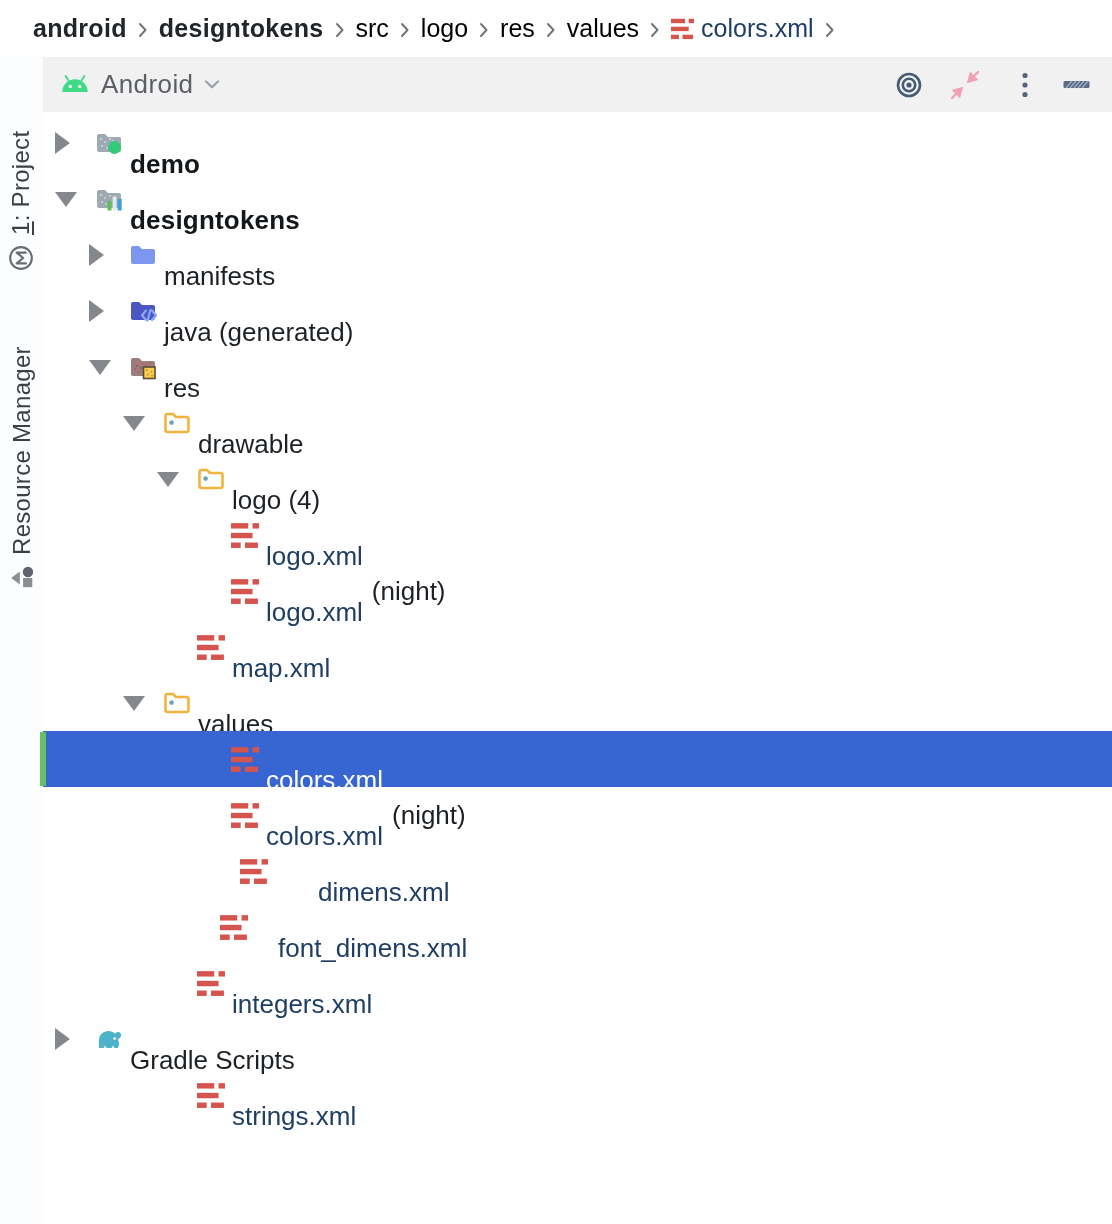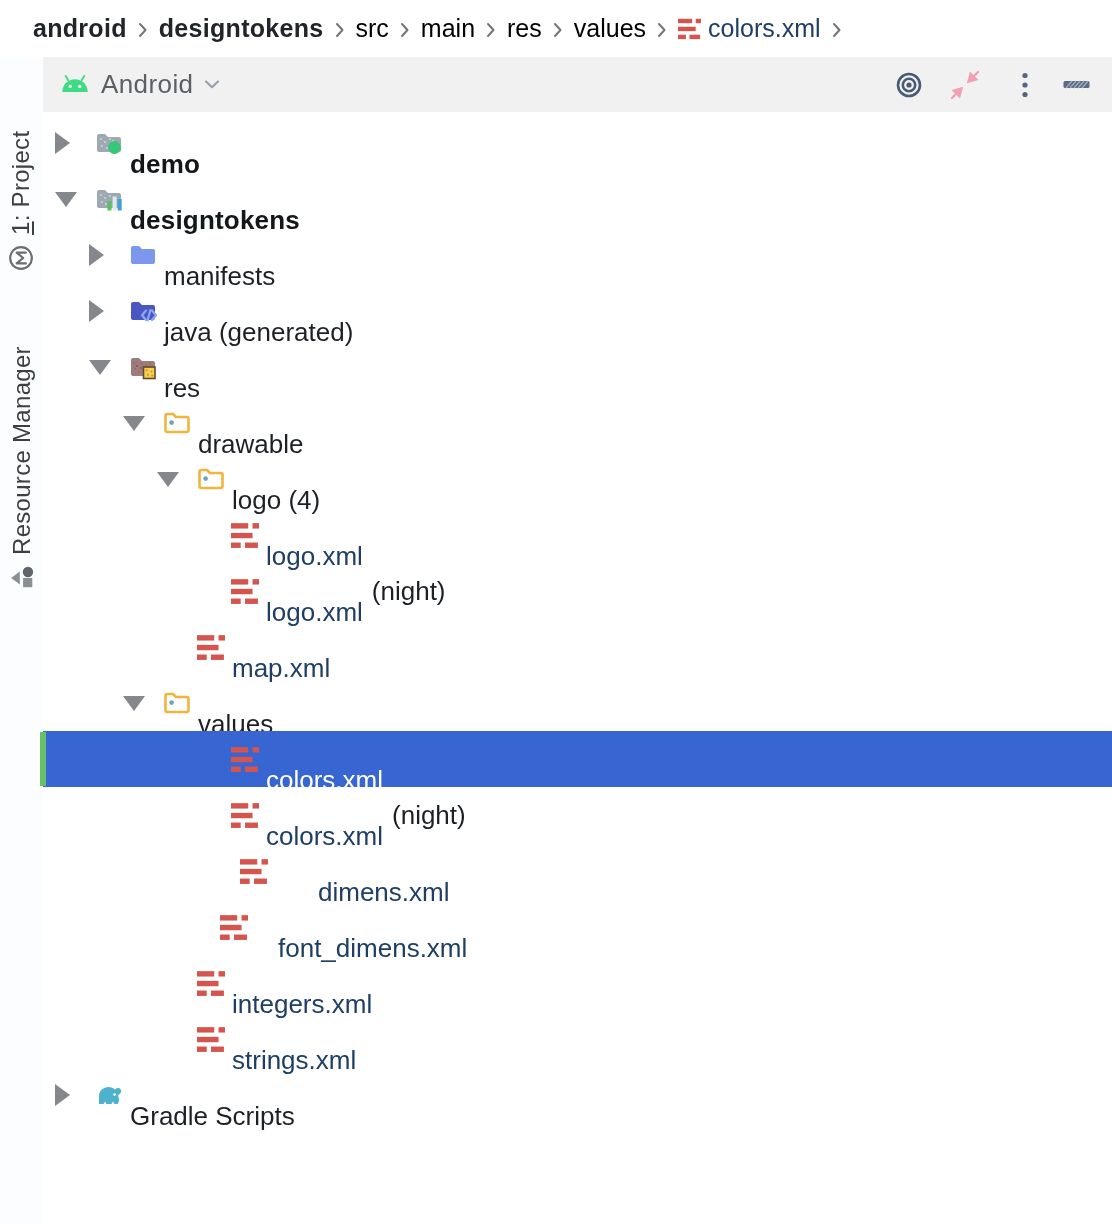--- a/index.html
+++ b/index.html
@@ -70,21 +70,21 @@
     <svg viewBox="0 0 10 16" xmlns="http://www.w3.org/2000/svg" class="bc-sep">
     <polyline points="2,2 7.5,8 2,14" fill="none" stroke="#70757c" stroke-width="2" stroke-linecap="round" stroke-linejoin="round"></polyline>
   </svg>
     <span class="bc-item">
       <span>src</span>
     </span>
     <svg viewBox="0 0 10 16" xmlns="http://www.w3.org/2000/svg" class="bc-sep">
     <polyline points="2,2 7.5,8 2,14" fill="none" stroke="#70757c" stroke-width="2" stroke-linecap="round" stroke-linejoin="round"></polyline>
   </svg>
     <span class="bc-item">
-      <span>main</span>
+      <span>logo</span>
     </span>
     <svg viewBox="0 0 10 16" xmlns="http://www.w3.org/2000/svg" class="bc-sep">
     <polyline points="2,2 7.5,8 2,14" fill="none" stroke="#70757c" stroke-width="2" stroke-linecap="round" stroke-linejoin="round"></polyline>
   </svg>
     <span class="bc-item">
       <span>res</span>
     </span>
     <svg viewBox="0 0 10 16" xmlns="http://www.w3.org/2000/svg" class="bc-sep">
     <polyline points="2,2 7.5,8 2,14" fill="none" stroke="#70757c" stroke-width="2" stroke-linecap="round" stroke-linejoin="round"></polyline>
   </svg>
@@ -394,34 +394,34 @@
       <span class="arrow"></span>
       <svg viewBox="0 0 26 26" fill="#d5544d" xmlns="http://www.w3.org/2000/svg" class="ticon">
     <rect x="0" y="2" width="16" height="5"></rect>
         <rect x="20" y="2" width="6" height="5"></rect>
     <rect x="0" y="11" width="20" height="5"></rect>
     <rect x="0" y="20" width="9" height="5"></rect>
         <rect x="13" y="20" width="12" height="5"></rect>
   </svg>
       <span class="label file">integers.xml</span>
     </div>
-    <div class="row" style="padding-left: 114px;">
-      <span class="arrow"></span>
-      <svg viewBox="0 0 26 26" fill="#d5544d" xmlns="http://www.w3.org/2000/svg" class="ticon">
-    <rect x="0" y="2" width="16" height="5"></rect>
-        <rect x="20" y="2" width="6" height="5"></rect>
-    <rect x="0" y="11" width="20" height="5"></rect>
-    <rect x="0" y="20" width="9" height="5"></rect>
-        <rect x="13" y="20" width="12" height="5"></rect>
-  </svg>
-      <span class="label file">strings.xml</span>
-    </div>
     <div class="row" style="padding-left: 12px;">
       <span class="arrow">
         <span class="tri right"></span>
       </span>
       <svg viewBox="0 0 28 28" xmlns="http://www.w3.org/2000/svg" class="ticon">
     <path d="M4 23 L4 15 C4 9.5 8.5 6 13.5 6 C16 6 18.3 7 20 8.7 L20.6 8.1 C22 6.7 24.4 6.8 25.5 8.2 C26.5 9.4 26.4 11.2 25.3 12.3 L22.8 14.8 C24.6 17.3 24.6 20.8 22.6 23 L19.5 23 L18 20.5 L16.5 23 L11.5 23 L10 20.5 L8.5 23 Z" fill="#4db3cc"></path>
     <circle cx="19.6" cy="13.6" r="1.4" fill="#ffffff"></circle>
   </svg>
       <span class="label">Gradle Scripts</span>
     </div>
+    <div class="row" style="padding-left: 114px;">
+      <span class="arrow"></span>
+      <svg viewBox="0 0 26 26" fill="#d5544d" xmlns="http://www.w3.org/2000/svg" class="ticon">
+    <rect x="0" y="2" width="16" height="5"></rect>
+        <rect x="20" y="2" width="6" height="5"></rect>
+    <rect x="0" y="11" width="20" height="5"></rect>
+    <rect x="0" y="20" width="9" height="5"></rect>
+        <rect x="13" y="20" width="12" height="5"></rect>
+  </svg>
+      <span class="label file">strings.xml</span>
+    </div>
   </div>
 
 </body></html>

